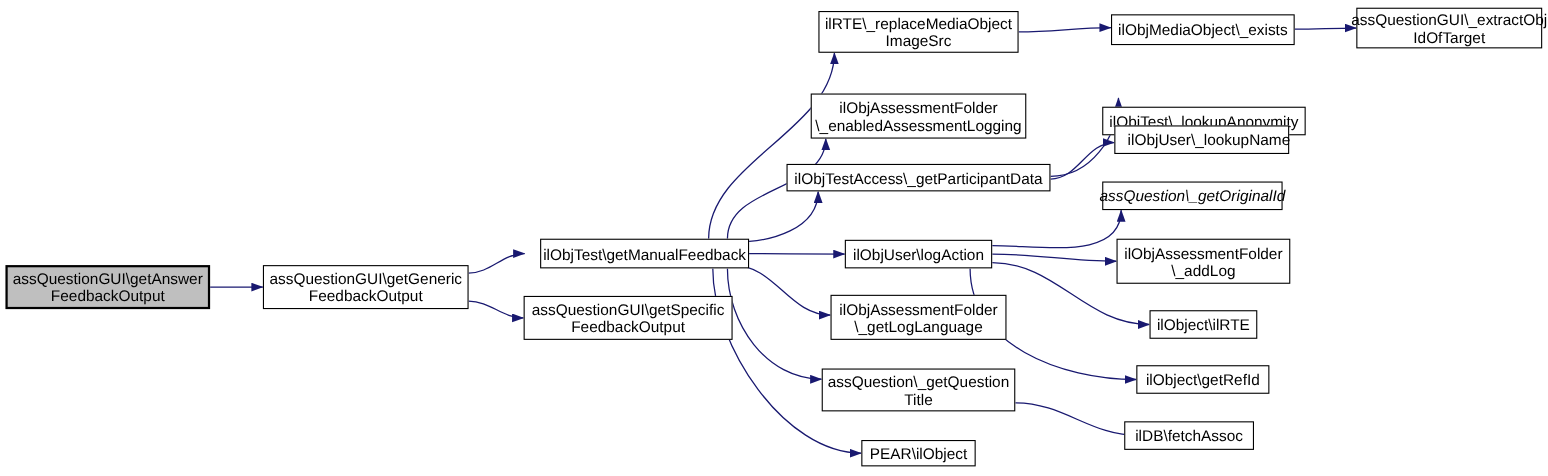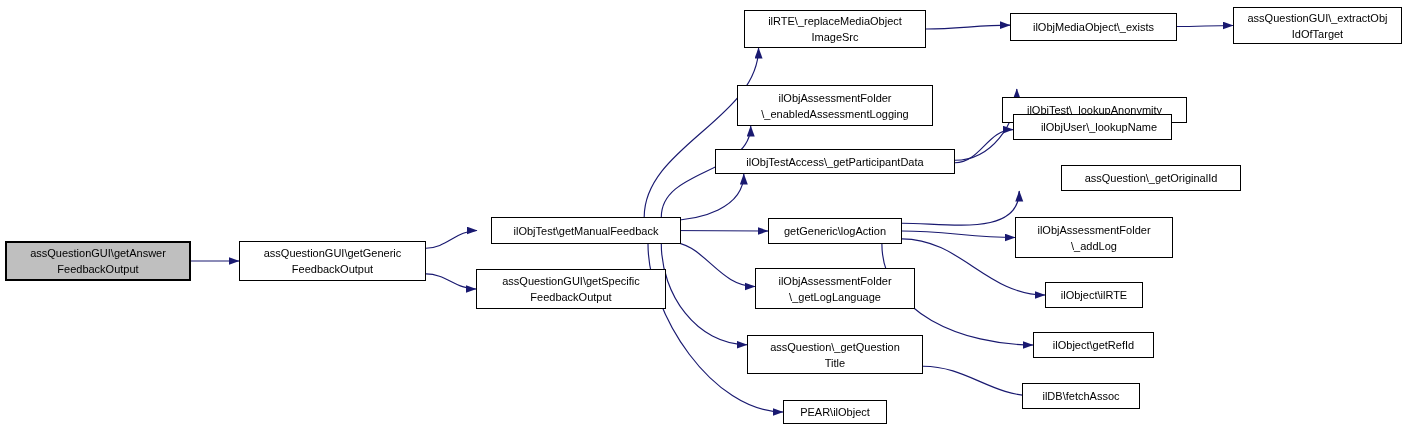--- a/index.html
+++ b/index.html
@@ -21,21 +21,21 @@
     top: 0;
     width: 1407px;
     height: 433px;
   }
   .node {
     position: absolute;
     box-sizing: border-box;
     background: #ffffff;
     border: 1.4px solid #000000;
     color: #000000;
-    font-size: 11px;
+    font-size: 14px;
     line-height: 16px;
     display: flex;
     align-items: center;
     justify-content: center;
     text-align: center;
     white-space: pre-line;
     padding: 1px 3px;
     cursor: pointer;
   }
   .node.start {
@@ -87,22 +87,22 @@
       <div class="node" style="left: 744px; top: 10px; width: 182px; height: 38px;">ilRTE\_replaceMediaObject
 ImageSrc</div>
       <div class="node" style="left: 1010px; top: 13px; width: 167px; height: 28px; text-align: right;">ilObjMediaObject\_exists</div>
       <div class="node" style="left: 1233px; top: 7px; width: 169px; height: 37px;">assQuestionGUI\_extractObj
 IdOfTarget</div>
       <div class="node" style="left: 737px; top: 85px; width: 196px; height: 41px;">ilObjAssessmentFolder
 \_enabledAssessmentLogging</div>
       <div class="node" style="left: 1002px; top: 63px; width: 185px; height: 26px; margin-top: 34px;">ilObjTest\_lookupAnonymity</div>
       <div class="node" style="left: 1013px; top: 114px; width: 159px; height: 26px; padding-left: 16px;">ilObjUser\_lookupName</div>
       <div class="node" style="left: 715px; top: 149px; width: 240px; height: 25px;">ilObjTestAccess\_getParticipantData</div>
-      <div class="node" style="left: 1061px; top: 165px; width: 180px; height: 26px;">assQuestion\_getOriginalId</div>
-      <div class="node" style="left: 768px; top: 218px; width: 134px; height: 26px;">getGeneric\logAction</div>
+      <div class="node" style="left: 1002px; top: 165px; width: 164px; height: 26px; font-style: italic;">assQuestion\_getOriginalId</div>
+      <div class="node" style="left: 768px; top: 218px; width: 134px; height: 26px;">ilObjUser\logAction</div>
       <div class="node" style="left: 1015px; top: 217px; width: 158px; height: 41px;">ilObjAssessmentFolder
 \_addLog</div>
       <div class="node" style="left: 755px; top: 268px; width: 160px; height: 41px;">ilObjAssessmentFolder
 \_getLogLanguage</div>
       <div class="node" style="left: 747px; top: 335px; width: 176px; height: 39px;">assQuestion\_getQuestion
 Title</div>
       <div class="node" style="left: 783px; top: 400px; width: 104px; height: 24px;">PEAR\ilObject</div>
       <div class="node" style="left: 1045px; top: 282px; width: 98px; height: 26px;">ilObject\ilRTE</div>
       <div class="node" style="left: 1033px; top: 332px; width: 121px; height: 26px;">ilObject\getRefId</div>
       <div class="node" style="left: 1022px; top: 383px; width: 118px; height: 26px;">ilDB\fetchAssoc</div>

